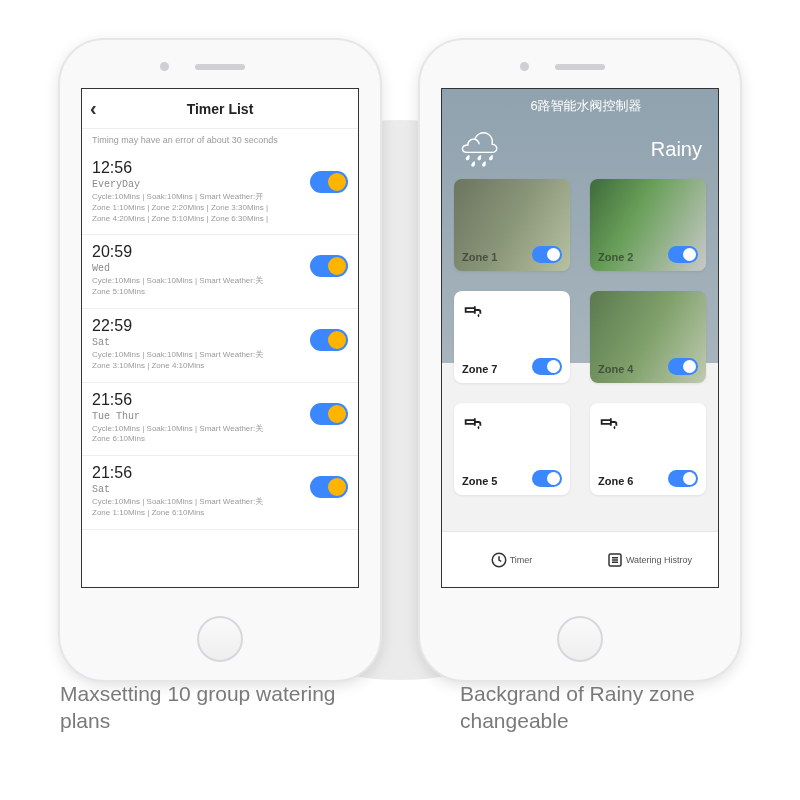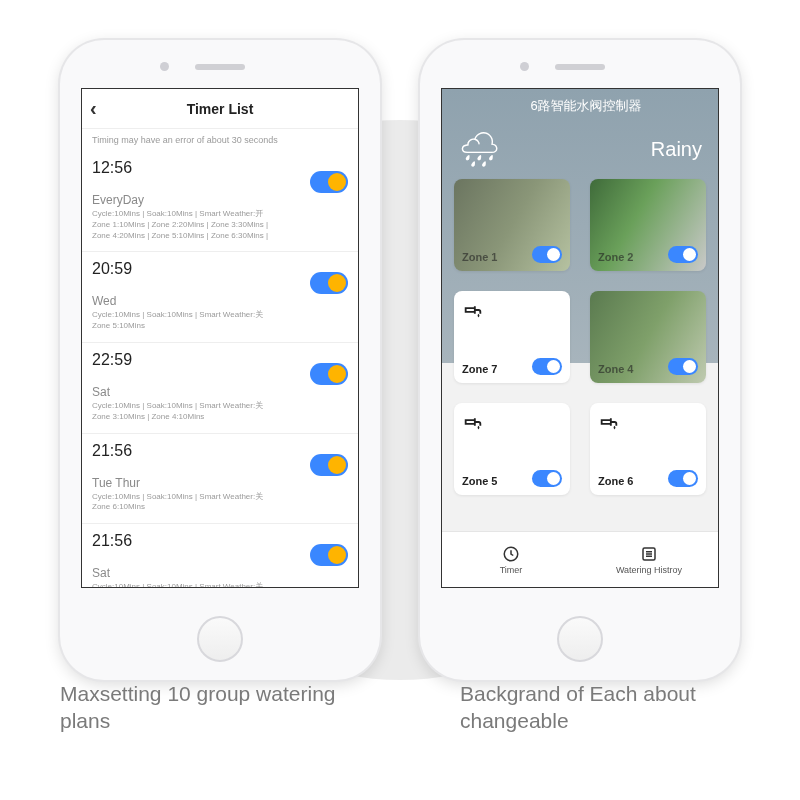--- a/index.html
+++ b/index.html
@@ -85,21 +85,21 @@
   .sA-note {
     padding: 6px 10px;
     font-size: 9px; color:#9b9b9b;
   }
   .sA-item {
     padding: 8px 10px 10px 10px;
     border-bottom: 1px solid #eee;
     position: relative;
   }
   .sA-time { font-size: 16px; color:#222; }
-  .sA-days { font-size: 12px; color:#8a8a8a; margin-top:16px;}
+  .sA-days { font-size: 10px; color:#8a8a8a; margin-top:2px;font-family:Liberation Mono, monospace;}
   .sA-detail { font-size: 8px; color:#9b9b9b; line-height:1.35; margin-top:2px; max-width: 200px;}
   .sA-toggle {
     position:absolute; right:10px; top: 20px;
     width: 38px; height:22px;
     background:#3a87ff; border-radius:11px;
   }
   .sA-toggle::after{
     content:""; position:absolute; right:2px; top:2px;
     width:18px; height:18px; border-radius:50%;
     background:#ffb400;
@@ -161,21 +161,21 @@
     content:""; position:absolute; right:2px; top:2px;
     width:13px; height:13px; border-radius:50%; background:#fff;
   }
   .sB-tabs {
     position:absolute; left:0; right:0; bottom:0;
     height: 56px;
     background:#fff;
     border-top:1px solid #e5e5e5;
     display:flex;
   }
-  .sB-tab { flex:1; display:flex; flex-direction:column; align-items:center; justify-content:center; gap:2px; font-size:9px; color:#555;}
+  .sB-tab { flex:1; display:flex; flex-direction:row; align-items:center; justify-content:center; gap:2px; font-size:9px; color:#555;}
   .sB-tab svg { width:18px; height:18px; }
 
   
   .captions {
     position:relative; z-index:1;
     display:flex; justify-content:center; gap: 120px;
     padding: 0 40px;
   }
   .cap {
     width: 280px;
@@ -308,14 +308,14 @@
       </div>
     </div>
 
     <div class="home-btn"></div>
   </div>
 
 </div>
 
 <div class="captions">
   <div class="cap">Maxsetting 10 group watering plans</div>
-  <div class="cap">Backgrand of Each about changeable</div>
+  <div class="cap">Backgrand of Rainy zone changeable</div>
 </div>
 
 </body></html>

